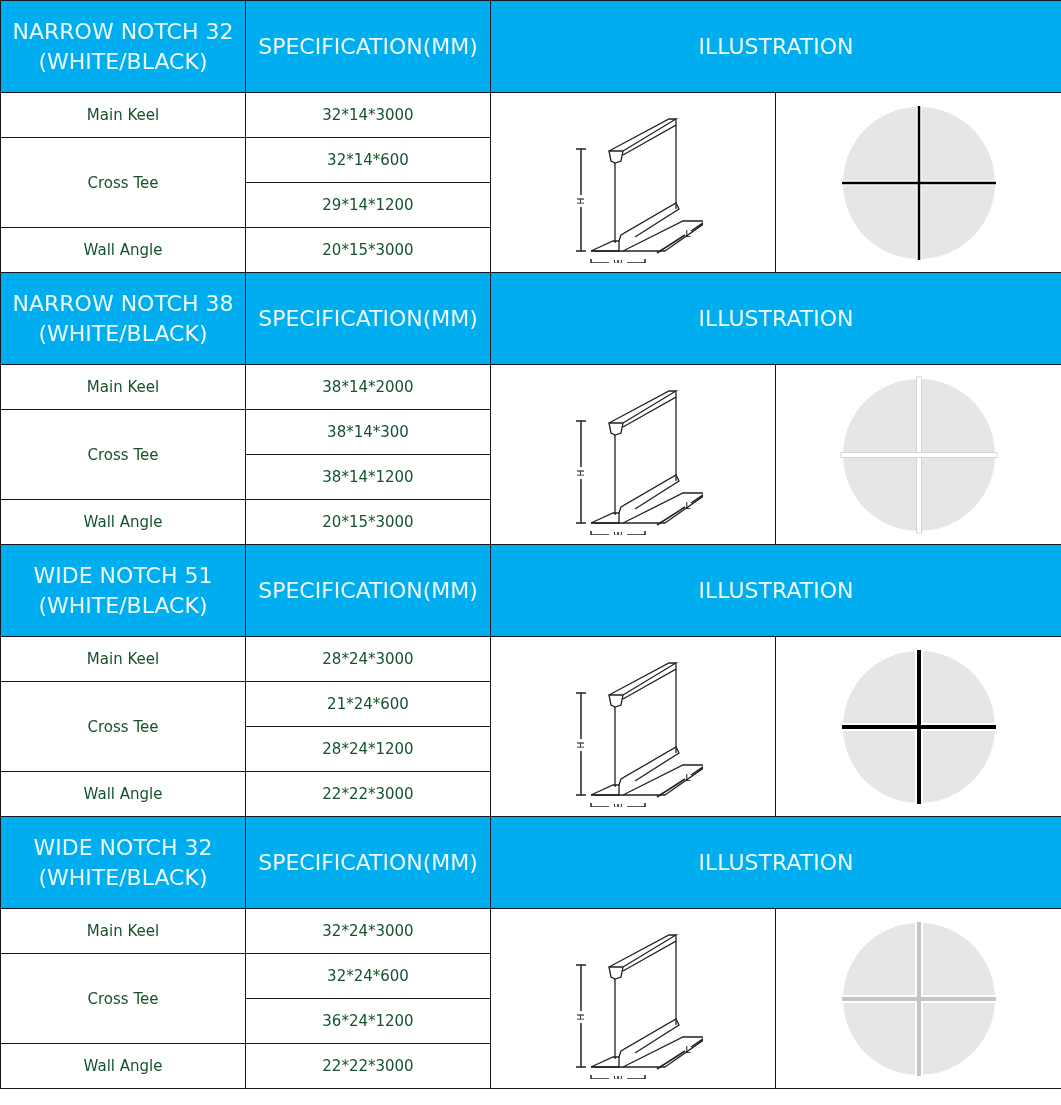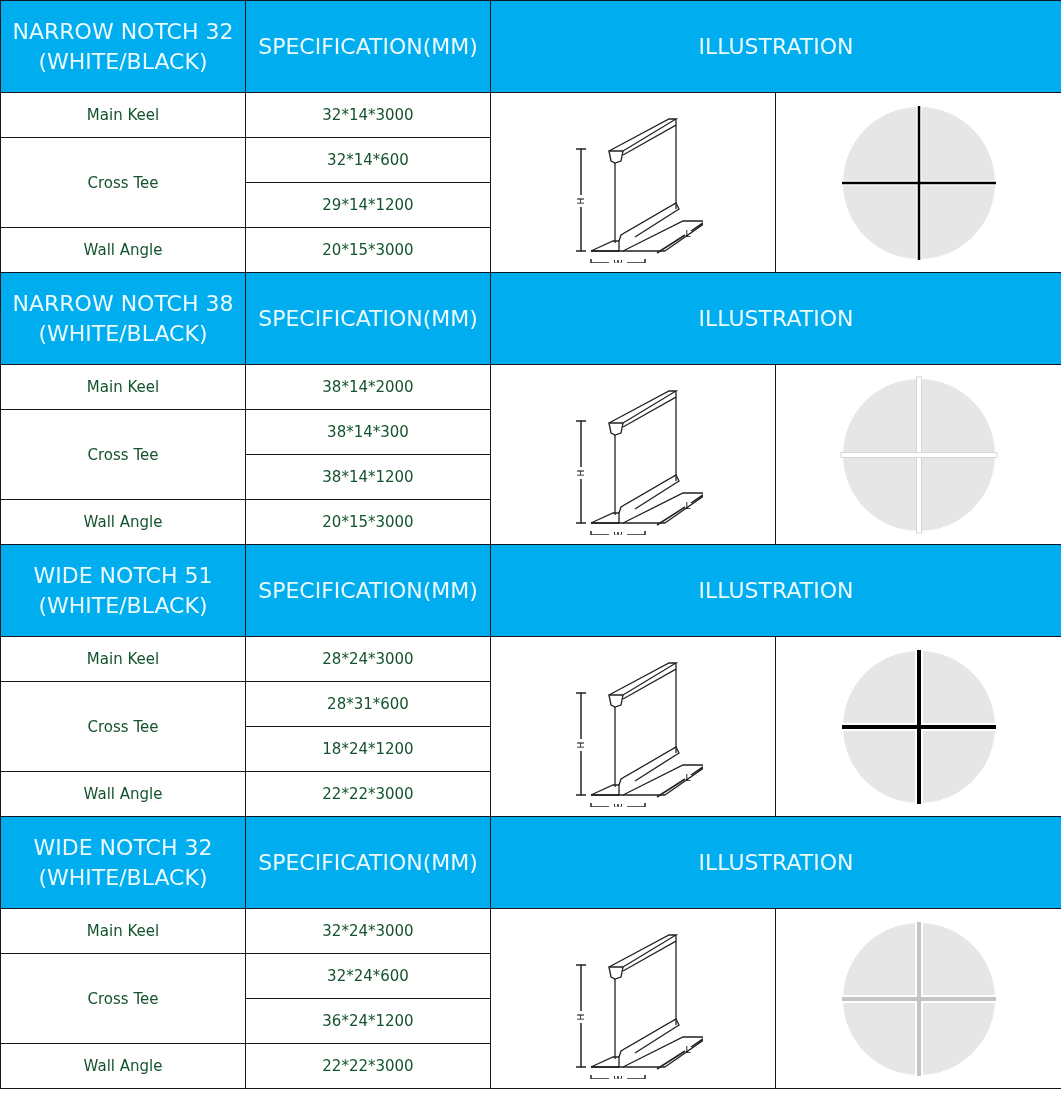--- a/index.html
+++ b/index.html
@@ -213,24 +213,24 @@
               <rect x="76" y="0" width="8" height="160" fill="#fff"></rect>
               <rect x="0" y="76" width="160" height="8" fill="#fff"></rect>
               <rect x="78" y="3" width="4" height="154" fill="#000"></rect>
               <rect x="3" y="78" width="154" height="4" fill="#000"></rect>
             </svg>
       </div>
     </td>
   </tr>
   <tr class="r">
     <td rowspan="2">Cross Tee</td>
-    <td>28*31*600</td>
-  </tr>
-  <tr class="r">
-    <td>18*24*1200</td>
+    <td>21*24*600</td>
+  </tr>
+  <tr class="r">
+    <td>28*24*1200</td>
   </tr>
   <tr class="r">
     <td>Wall Angle</td>
     <td>22*22*3000</td>
   </tr>
 
   <tr class="hdr">
     <td><span>WIDE NOTCH 32</span><br><span>(WHITE/BLACK)</span></td>
     <td>SPECIFICATION(MM)</td>
     <td colspan="2">ILLUSTRATION</td>

